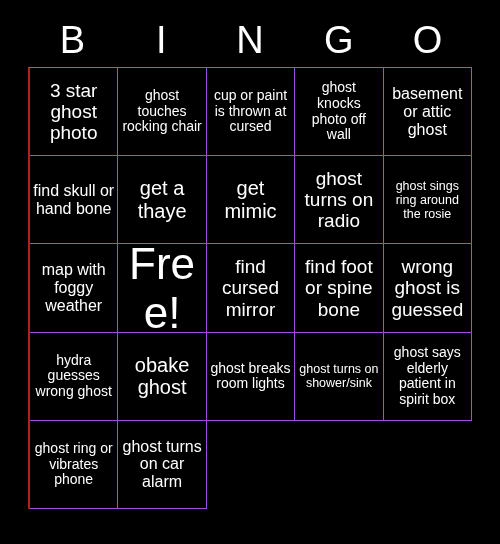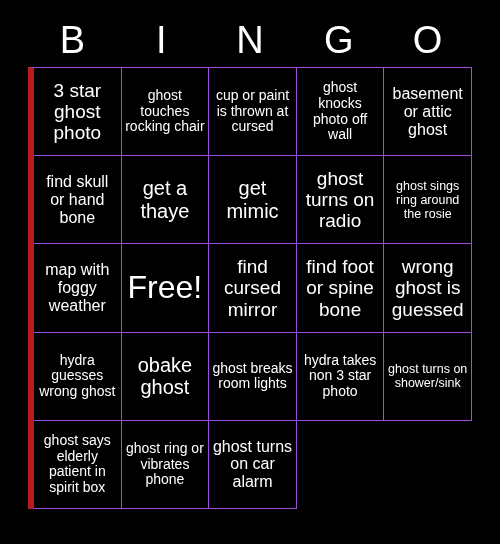--- a/index.html
+++ b/index.html
@@ -48,21 +48,21 @@
   
   .grid {
     position: absolute;
     left: 28px;
     top: 67px;
     width: 444px;
     height: 442px;
     display: grid;
     grid-template-columns: repeat(5, 1fr);
     grid-template-rows: repeat(5, 1fr);
-    border-left: 6px solid #b91c1c;
+    border-left: 2px solid #b91c1c;
     border-top: 1px solid #9d4edd;
     box-sizing: border-box;
     background: #000000;
   }
 
   .cell {
     position: relative;
     border-right: 1px solid #9d4edd;
     border-bottom: 1px solid #9d4edd;
     box-sizing: border-box;
@@ -83,21 +83,21 @@
     user-select: none;
     font-family: "Liberation Sans", sans-serif;
   }
 
   
   .fs-xs  { font-size: 12.5px; }
   .fs-sm  { font-size: 14px; }
   .fs-md  { font-size: 16px; }
   .fs-lg  { font-size: 19px; }
   .fs-xl  { font-size: 20px; }
-  .fs-xxl { font-size: 32px; }
+  .fs-xxl { font-size: 44px; }
 </style>
 </head>
 <body>
 
 <div id="board">
 
   <div class="header-row">
     <div class="header-letter">B</div>
     <div class="header-letter">I</div>
     <div class="header-letter">N</div>
@@ -154,23 +154,20 @@
       <div class="cell">
         <span class="cell-text fs-sm">hydra guesses wrong ghost</span>
       </div>
       <div class="cell">
         <span class="cell-text fs-xl">obake ghost</span>
       </div>
       <div class="cell">
         <span class="cell-text fs-sm">ghost breaks room lights</span>
       </div>
       <div class="cell">
-        <span class="cell-text fs-sm">hydra takes non 3 star photo</span>
-      </div>
-      <div class="cell">
         <span class="cell-text fs-xs">ghost turns on shower/sink</span>
       </div>
       <div class="cell">
         <span class="cell-text fs-sm">ghost says elderly patient in spirit box</span>
       </div>
       <div class="cell">
         <span class="cell-text fs-sm">ghost ring or vibrates phone</span>
       </div>
       <div class="cell">
         <span class="cell-text fs-md">ghost turns on car alarm</span>

